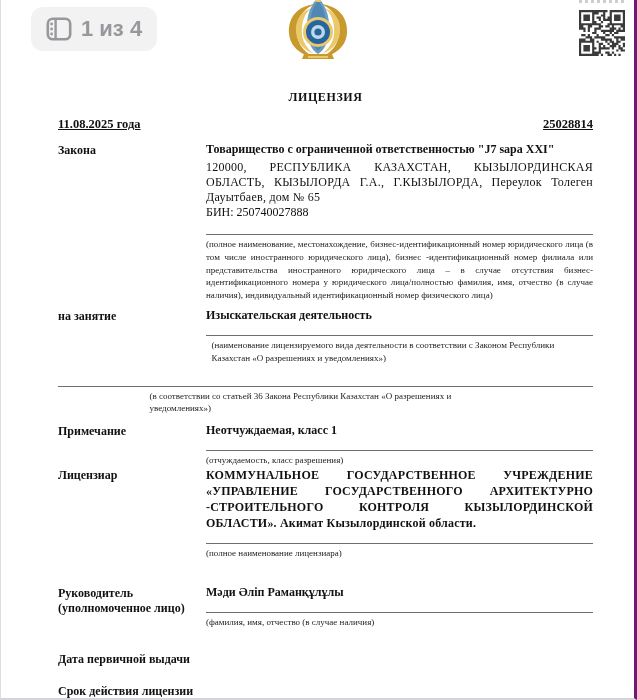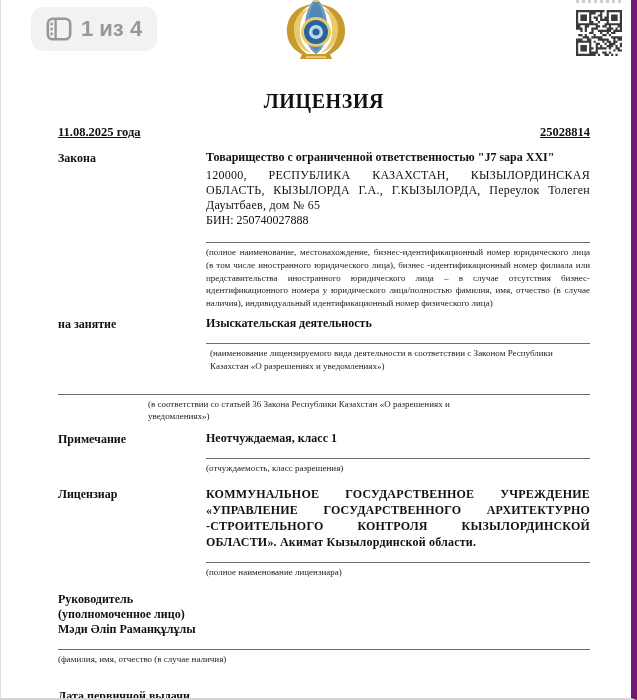--- a/index.html
+++ b/index.html
@@ -4,21 +4,21 @@
 <style>
   * { margin: 0; padding: 0; box-sizing: border-box; }
   html, body { background: #ffffff; }
   body { width: 637px; height: 700px; font-family: "Liberation Serif", "DejaVu Serif", serif; color: #111; }
 
   .page {
     position: relative;
     width: 637px; height: 700px;
     background: #fff;
     border-left: 1px solid #dddde0;
-    border-right: 6px solid #701a75;
+    border-right: 3px solid #701a75;
     border-bottom: 2px solid #d5d5d9;
     overflow: hidden;
   }
 
   
   .viewer-header { position: relative; height: 66px; }
   .page-badge {
     position: absolute; left: 30px; top: 7px;
     display: flex; align-items: center; gap: 9px;
     background: #f2f2f3; border-radius: 12px;
@@ -35,21 +35,21 @@
   .qr-cutoff {
     height: 3px; margin-bottom: 7px;
     background: repeating-linear-gradient(90deg, #b9b9bd 0 3px, transparent 3px 6px);
     opacity: .7;
   }
   .qr-wrap svg { display: block; }
 
   
   .doc { padding: 0 41px 0 57px; }
 
-  .doc-title { margin-top: 24px; text-align: center; font-weight: bold; font-size: 20px; letter-spacing: .6px; }
+  .doc-title { margin-top: 24px; text-align: center; font-weight: bold; font-size: 12px; letter-spacing: .6px; }
 
   .date-row { margin-top: 12px; display: flex; justify-content: space-between; font-weight: bold; font-size: 12.5px; }
   .date-row span { text-decoration: underline; }
 
   .row { display: flex; }
   .row .label { width: 148px; flex: none; font-weight: bold; font-size: 12px; line-height: 15px; padding-top: 1px; }
   .row .value { flex: 1; min-width: 0; font-size: 12px; line-height: 15px; }
 
   .b { font-weight: bold; }
   .just { text-align: justify; }
@@ -66,25 +66,25 @@
   .row-activity { margin-top: 6px; }
   .row-activity .hint { margin-top: 3px; max-width: 376px; margin-left: auto; margin-right: auto; }
 
   .row-special { margin-top: 12px; }
   .special-spacer { height: 10px; border-bottom: 1px solid #6e6e6e; }
   .row-special .hint { margin-top: 3px; max-width: 352px; margin-left: auto; margin-right: auto; }
 
   .row-note { margin-top: 8px; }
   .row-note .hint { margin-top: 3px; }
 
-  .row-licensor { margin-top: 11px; }
+  .row-licensor { margin-top: 0; }
   .licensor-text { line-height: 16px; letter-spacing: .2px; }
   .row-licensor .hint { margin-top: 3px; }
 
-  .row-head { margin-top: 12px; flex-direction: column; }
+  .row-head { margin-top: 25px; }
   .row-head .hint { margin-top: 3px; }
 
   .row-firstissue { margin-top: 22px; }
   .row-validity { margin-top: 16px; }
   .row-place { margin-top: 25px; }
   .place-value { text-decoration: underline; }
 </style>
 </head>
 <body>
 

